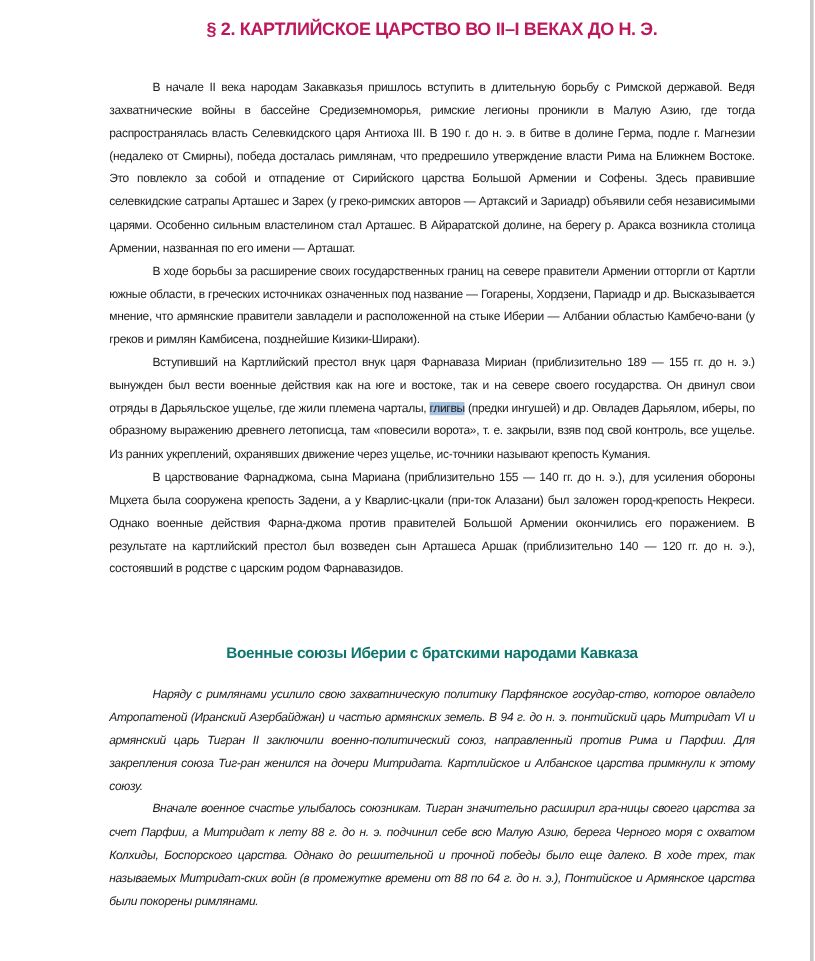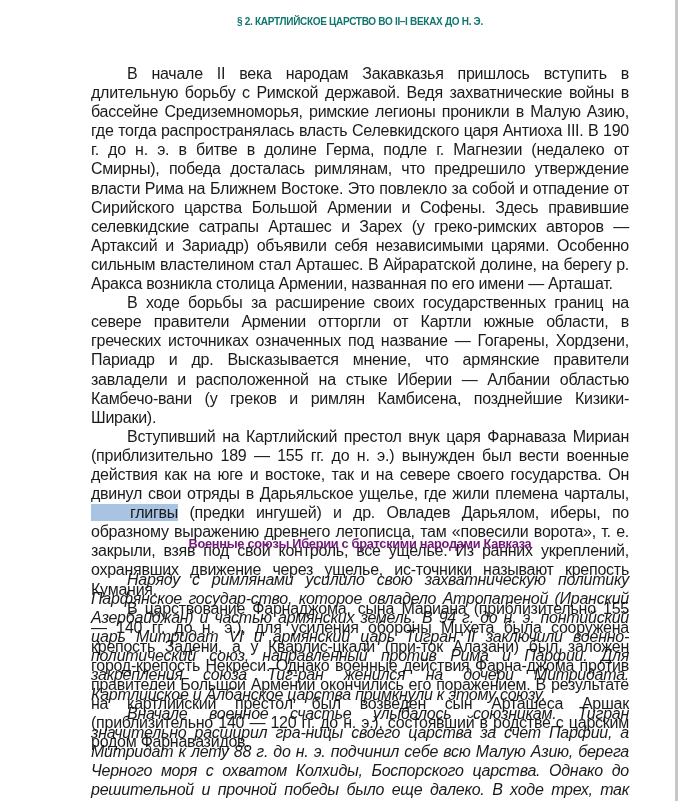--- a/index.html
+++ b/index.html
@@ -2,27 +2,27 @@
 <html><head>
 <meta charset="utf-8">
 <style>
   html, body { margin: 0; padding: 0; background: #ffffff; }
   body { width: 679px; height: 801px; overflow: hidden; position: relative;
          font-family: "Liberation Sans", "DejaVu Sans", sans-serif; color: #1a1a1a; }
   .page { position: absolute; left: 0; top: 0; width: 675px; height: 801px; background: #fff; }
   .page-edge { position: absolute; left: 675px; top: 0; width: 3px; height: 801px; background: #c8c8c8; }
   .content { position: absolute; left: 91px; top: 0; width: 538px; }
   h2.section-title { position: absolute; left: 0; top: 16px; width: 538px; margin: 0; text-align: center;
-         font-size: 10px; font-weight: bold; letter-spacing: -0.3px; color: #0f766e; }
-  .body-block { position: absolute; left: 0; width: 538px; font-size: 16px; line-height: 19.1px;
+         font-size: 15px; font-weight: bold; letter-spacing: -0.3px; color: #be185d; }
+  .body-block { position: absolute; left: 0; width: 538px; font-size: 10px; line-height: 19.1px;
          letter-spacing: -0.25px; word-spacing: 0px; }
   .body-block p { margin: 0; text-align: justify; text-indent: 36px; }
   h3.subsection-title { position: absolute; left: 0; top: 536px; width: 538px; margin: 0; text-align: center;
-         font-size: 12.8px; font-weight: bold; letter-spacing: -0.3px; color: #701a75; }
-  .hl { background: #a9c4e2; padding-left: 39px; }
+         font-size: 12.8px; font-weight: bold; letter-spacing: -0.3px; color: #0f766e; }
+  .hl { background: #a9c4e2; }
 </style>
 </head>
 <body>
 
 <div class="page">
   <div class="content">
     <h2 class="section-title">§ 2. КАРТЛИЙСКОЕ ЦАРСТВО ВО II–I ВЕКАХ ДО Н. Э.</h2>
 
     <div class="body-block" style="top:64px;">
       <p>В начале II века народам Закавказья пришлось вступить в длительную борьбу с Римской державой. Ведя захватнические войны в бассейне Средиземноморья, римские легионы проникли в Малую Азию, где тогда распространялась власть Селевкидского царя Антиоха III. В 190 г. до н. э. в битве в долине Герма, подле г. Магнезии (недалеко от Смирны), победа досталась римлянам, что предрешило утверждение власти Рима на Ближнем Востоке. Это повлекло за собой и отпадение от Сирийского царства Большой Армении и Софены. Здесь правившие селевкидские сатрапы Арташес и Зарех (у греко-римских авторов — Артаксий и Зариадр) объявили себя независимыми царями. Особенно сильным властелином стал Арташес. В Айраратской долине, на берегу р. Аракса возникла столица Армении, названная по его имени — Арташат.</p>

